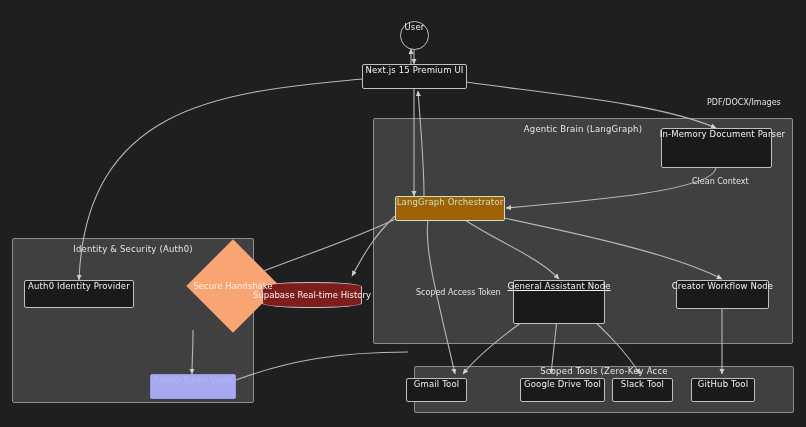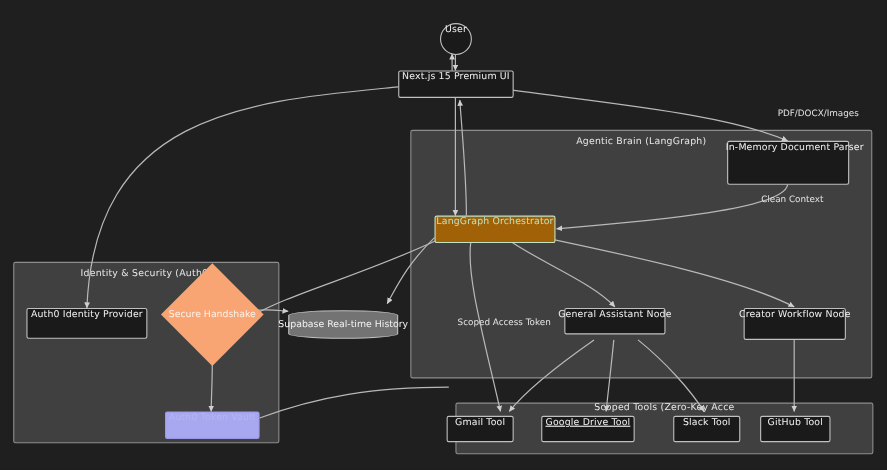--- a/index.html
+++ b/index.html
@@ -54,40 +54,40 @@
     border:1px solid #c2e4c2;
     color:#bfe0bf;
   }
   .node.vault{
     background:#a8a8f0;
     border:1px solid #9a9ae8;
     color:#b4b4f4;
   }
 
   
-  .diamond-wrap{position:absolute;}
+  .diamond-wrap{position:absolute;margin-left:40px;}
   .diamond-shape{
     position:absolute;left:0;top:0;
     width:100%;height:100%;
     background:#f8a573;
     transform:rotate(45deg);
   }
   .diamond-label{
     position:absolute;left:0;top:0;width:100%;height:100%;
     display:flex;align-items:center;justify-content:center;
     color:#fdf1e8;
     font-size:8.5px;
     white-space:nowrap;
     z-index:2;
   }
 
   
   .cylinder{
     position:absolute;
-    background:#737373;
+    background:#7f1d1d;
     border:1px solid #c0c0c0;
     border-radius:50% / 18%;
     box-sizing:border-box;
     display:flex;align-items:center;justify-content:center;
     color:#f2f2f2;font-size:8.5px;white-space:nowrap;
   }
 
   
   .edge-label{
     position:absolute;
@@ -190,33 +190,33 @@
   </div>
 
   <div class="cylinder" style="left:262px;top:282px;width:100px;height:26px;">
     <span>Supabase Real-time History</span>
   </div>
 
   <div class="node vault" style="left:150px;top:374px;width:86px;height:25px;">
     <span>Auth0 Token Vault</span>
   </div>
 
-  <div class="node" style="left:513px;top:280px;width:92px;height:24px;">
+  <div class="node" style="left:513px;top:280px;width:92px;height:44px;text-decoration:underline;">
     <span>General Assistant Node</span>
   </div>
 
   <div class="node" style="left:676px;top:280px;width:93px;height:29px;">
     <span>Creator Workflow Node</span>
   </div>
 
   <div class="node" style="left:406px;top:378px;width:61px;height:24px;">
     <span>Gmail Tool</span>
   </div>
 
-  <div class="node" style="left:492px;top:378px;width:85px;height:24px;text-decoration:underline;">
+  <div class="node" style="left:520px;top:378px;width:85px;height:24px;">
     <span>Google Drive Tool</span>
   </div>
 
   <div class="node" style="left:612px;top:378px;width:61px;height:24px;">
     <span>Slack Tool</span>
   </div>
 
   <div class="node" style="left:691px;top:378px;width:64px;height:24px;">
     <span>GitHub Tool</span>
   </div>

